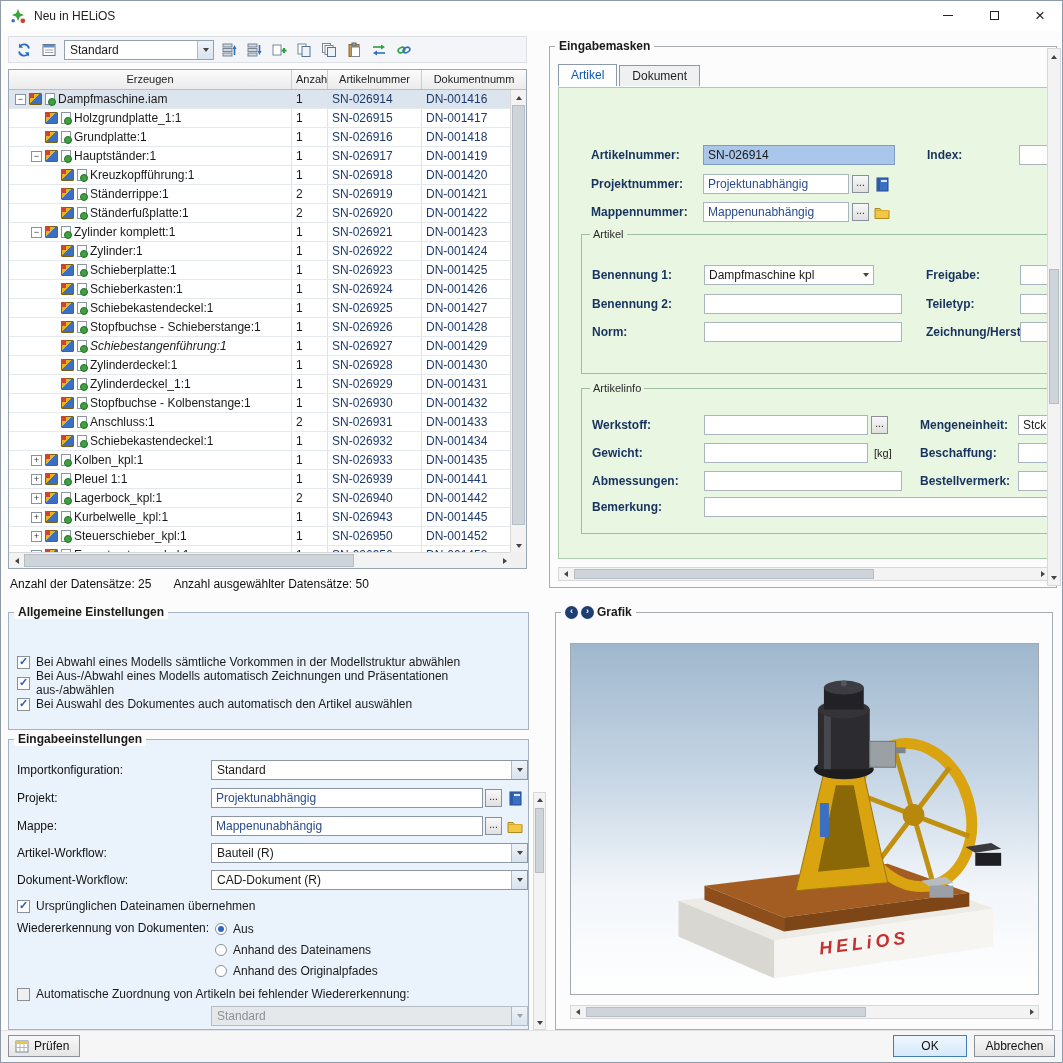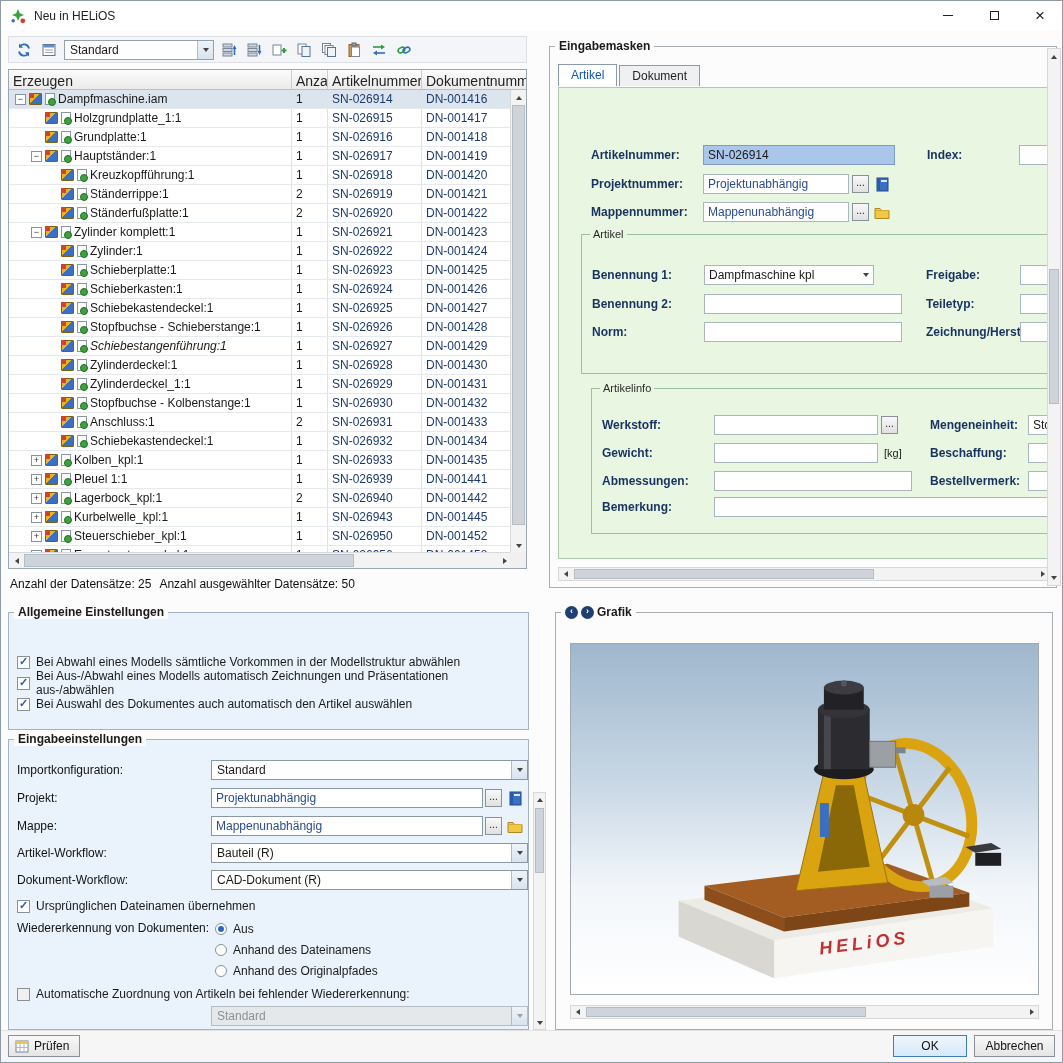--- a/index.html
+++ b/index.html
@@ -25,21 +25,21 @@
   .arrow-btn { width:16px; height:100%; background:linear-gradient(#eef3f8,#d9e3ee); border-left:1px solid #aebbc8; display:flex; align-items:center; justify-content:center; flex:none; }
   .tri { width:0; height:0; display:block; }
   .tri-down { border-left:3.5px solid transparent; border-right:3.5px solid transparent; border-top:4px solid #444; }
   .tri-up { border-left:3.5px solid transparent; border-right:3.5px solid transparent; border-bottom:4px solid #444; }
   .tri-left { border-top:3.5px solid transparent; border-bottom:3.5px solid transparent; border-right:4px solid #444; }
   .tri-right { border-top:3.5px solid transparent; border-bottom:3.5px solid transparent; border-left:4px solid #444; }
 
   
   .table { position:absolute; left:8px; top:69px; width:519px; height:500px; border:1px solid #9aa6b2; background:#fff; }
   .thead { display:flex; height:20px; background:linear-gradient(#fbfbfb,#ebebeb); border-bottom:1px solid #b6bec6; }
-  .th { padding:3px 4px; border-right:1px solid #c6cdd4; overflow:hidden; white-space:nowrap; font-size:14px; color:#222; }
+  .th { padding:3px 4px; border-right:1px solid #c6cdd4; overflow:hidden; white-space:nowrap; font-size:11px; color:#222;text-align:center; }
   .th.w-tree{width:283px;} .th.w-anz{width:36px;} .th.w-art{width:94px;} .th.w-dok{flex:1; border-right:none;}
   .tbody { position:absolute; left:0; top:20px; width:503px; height:463px; overflow:hidden; background:#fff; }
   .trow { display:flex; height:19px; border-bottom:1px solid #e4e9ee; background:#fff; }
   .trow.selected { background:#dce4ee; }
   .td { border-right:1px solid #dde3e9; overflow:hidden; white-space:nowrap; display:flex; align-items:center; font-size:12px; }
   .td.w-tree{width:283px; gap:3px;} .td.w-anz{width:36px; padding-left:4px;}
   .td.w-art{width:94px; padding-left:4px; color:#1d3a6d;} .td.w-dok{flex:1; padding-left:4px; color:#1d3a6d; border-right:none;}
   .expander { width:11px; height:11px; border:1px solid #8593a2; background:#fff; font-size:9px; line-height:9px; text-align:center; color:#333; flex:none; }
   .ico-asm { width:13px; height:12px; flex:none; border:1px solid #7a6010; border-radius:1px; background:linear-gradient(135deg,#e8b420 0 45%, #3a6fc4 45% 100%); position:relative; }
   .ico-asm::after { content:""; position:absolute; left:-1px; top:-1px; width:5px; height:5px; background:#cc4433; }
@@ -51,21 +51,21 @@
   .hscroll { position:absolute; display:flex; background:#f3f3f3; border-top:1px solid #d8d8d8; }
   .sb-btn { flex:none; display:flex; align-items:center; justify-content:center; background:#f3f3f3; }
   .vscroll .sb-btn { height:15px; } .hscroll .sb-btn { width:15px; }
   .sb-track { flex:1; position:relative; }
   .sb-thumb-v { position:absolute; left:1px; right:1px; background:#cfd4da; border:1px solid #b4bcc4; }
   .sb-thumb-h { position:absolute; top:1px; bottom:1px; background:#cfd4da; border:1px solid #b4bcc4; }
   .table .vscroll { right:0; top:20px; width:16px; height:463px; }
   .table .hscroll { left:0; bottom:0; width:503px; height:16px; }
   .sb-corner { position:absolute; right:0; bottom:0; width:16px; height:16px; background:#f0f0f0; }
 
-  .status { position:absolute; left:10px; top:577px; display:flex; gap:8px; font-size:12px; color:#111; }
+  .status { position:absolute; left:10px; top:577px; display:flex; gap:22px; font-size:12px; color:#111; }
 
   
   .fs { position:absolute; border:1px solid #a8adb2; background:#fcfcfc; }
   .fs-legend { position:absolute; top:-8px; left:5px; background:#fcfcfc; padding:0 4px; font-weight:bold; font-size:12px; color:#1a1a1a; white-space:nowrap; display:flex; align-items:center; gap:3px; }
   .fs.blue { background:#eaf3fc; border-color:#a4b2c2; }
 
   
   #fs-masks { left:537px; top:46px; width:508px; height:542px;margin-left:12px; }
   .tabs { position:absolute; left:8px; top:18px; display:flex; }
   .tab { height:21px; padding:3px 12px 0; border:1px solid #8a9aaa; border-bottom:none; background:#eef0f2; color:#222; font-size:12px; margin-right:2px; }
@@ -596,21 +596,21 @@
       <div class="mfield" style="left:122px;top:59px;width:198px"></div>
       <span class="mlabel" style="left:344px;top:59px">Teiletyp:</span>
       <div class="mfield" style="left:438px;top:59px;width:44px"></div>
 
       <span class="mlabel" style="left:10px;top:87px">Norm:</span>
       <div class="mfield" style="left:122px;top:87px;width:198px"></div>
       <span class="mlabel" style="left:344px;top:87px">Zeichnung/Herst.:</span>
       <div class="mfield" style="left:438px;top:87px;width:44px"></div>
     </div>
 
-    <div class="group" style="left:32px;top:300px;width:468px;height:146px">
+    <div class="group" style="left:22px;top:300px;width:468px;height:146px">
       <span class="group-label">Artikelinfo</span>
       <span class="mlabel" style="left:10px;top:26px">Werkstoff:</span>
       <div class="mfield" style="left:122px;top:26px;width:164px"></div>
       <div class="bbtn" style="left:289px;top:27px">...</div>
       <span class="mlabel" style="left:338px;top:26px">Mengeneinheit:</span>
       <div class="mfield" style="left:436px;top:26px;width:44px">
         <span>Stck</span>
       </div>
 
       <span class="mlabel" style="left:10px;top:54px">Gewicht:</span>

